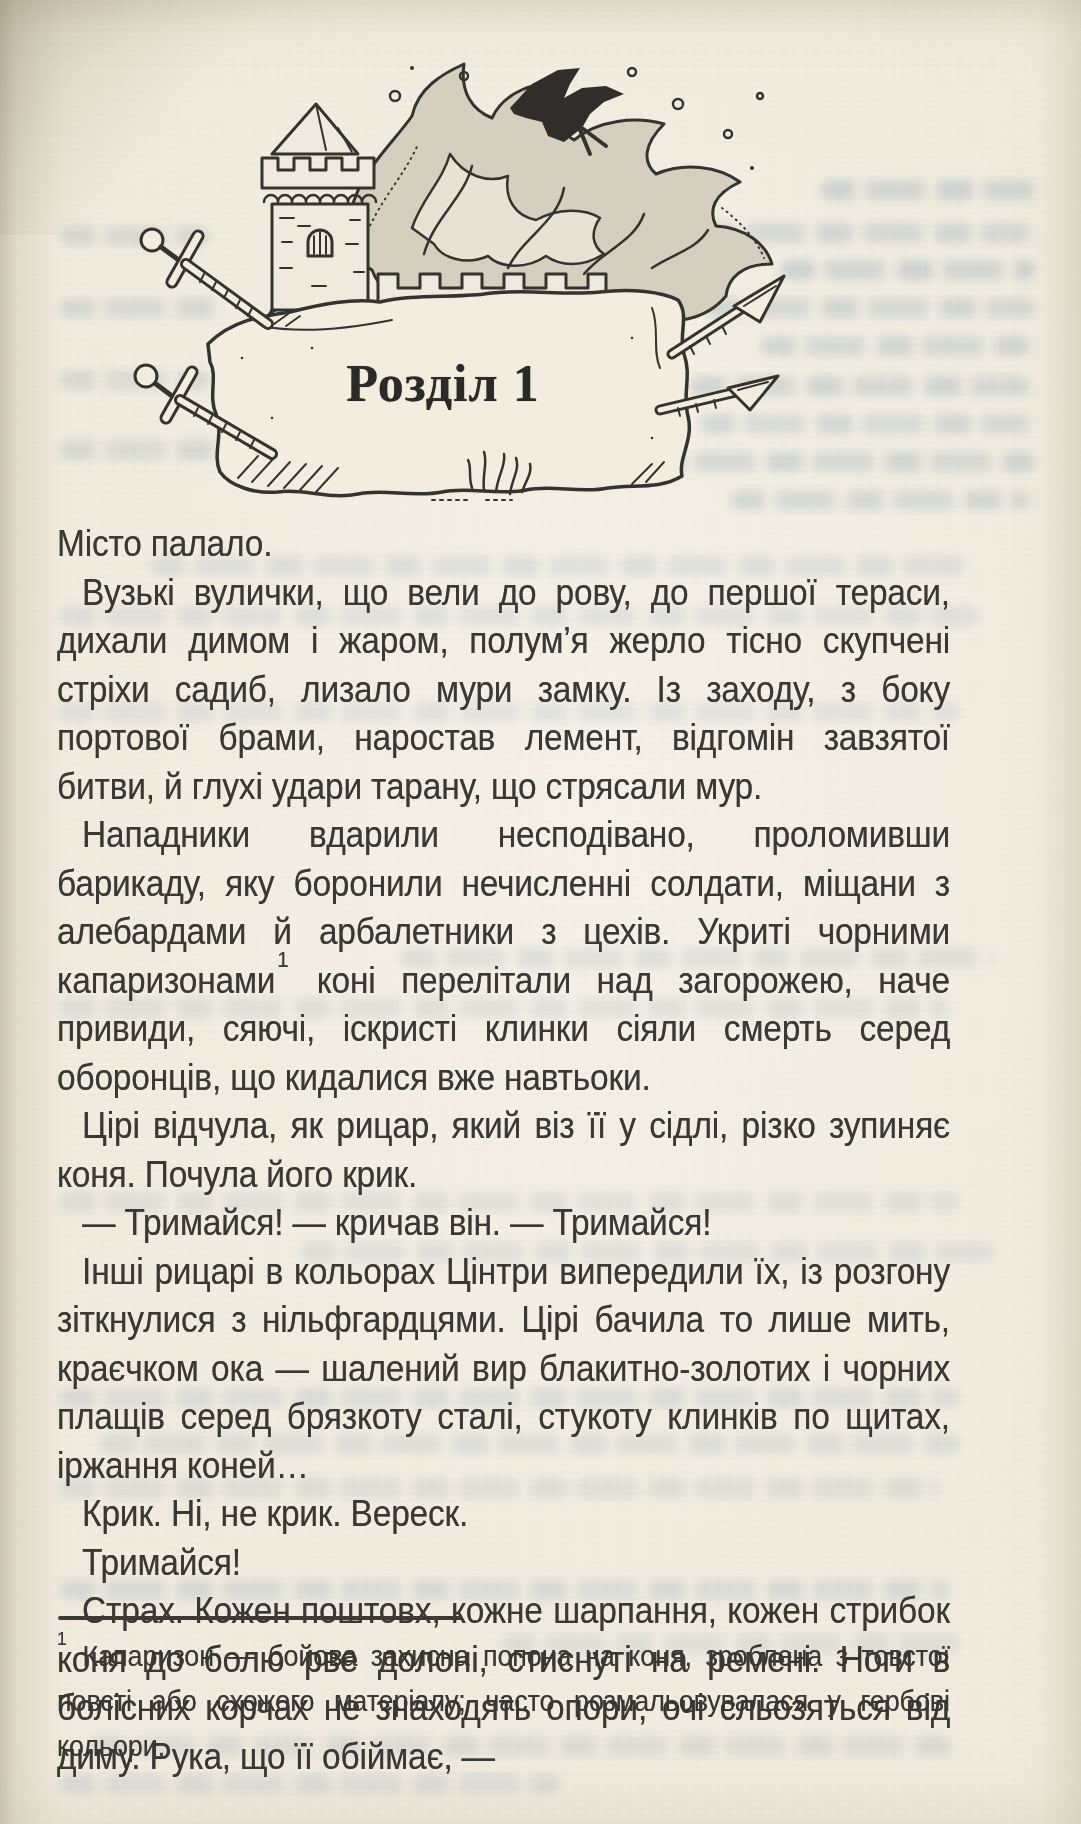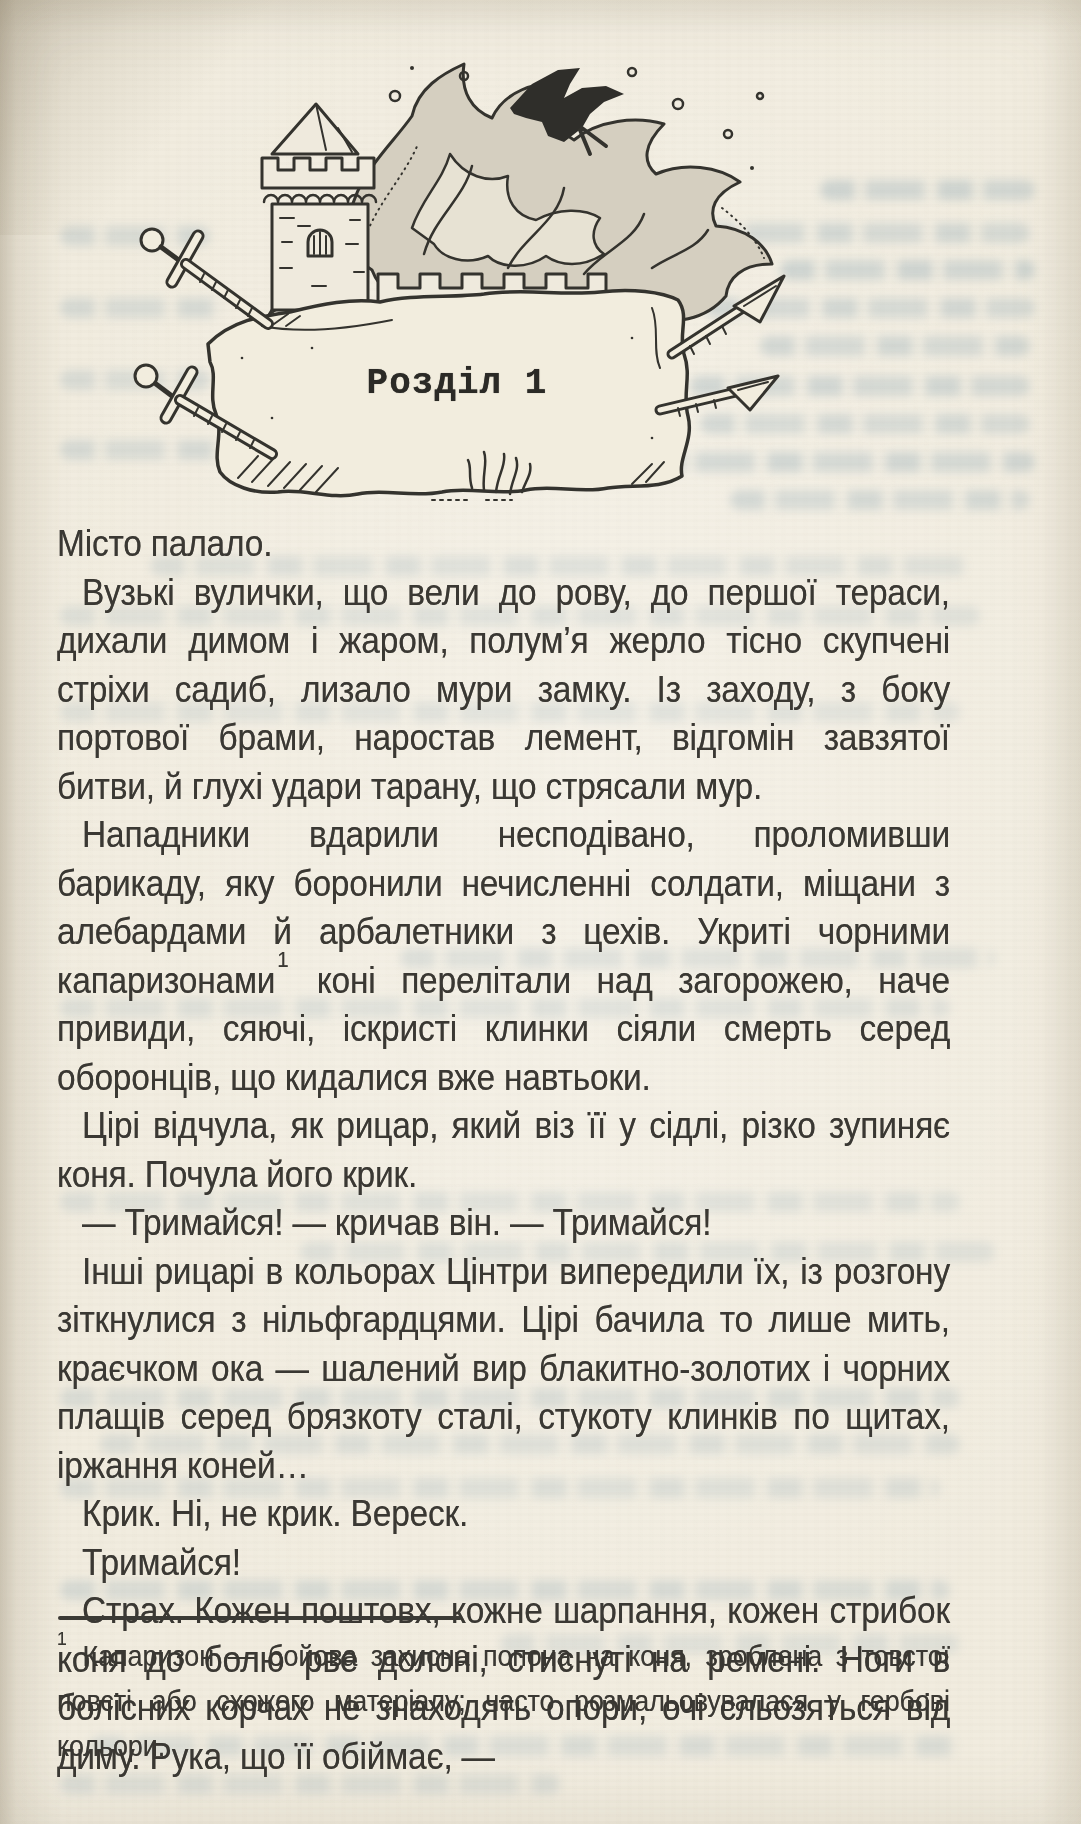--- a/index.html
+++ b/index.html
@@ -21,22 +21,22 @@
   .corner-crease{position:absolute;left:0;top:0;width:310px;height:235px;z-index:7;pointer-events:none;
     background:linear-gradient(128deg, rgba(108,93,68,0.26) 0%, rgba(138,126,98,0.12) 30%, rgba(138,126,98,0) 56%);}
   
   .bleed{position:absolute;height:20px;border-radius:10px;filter:blur(5px);z-index:1;pointer-events:none;
     background:repeating-linear-gradient(90deg,
       rgba(150,172,182,0.85) 0 34px, rgba(150,172,182,0.12) 34px 46px,
       rgba(150,172,182,0.75) 46px 104px, rgba(150,172,182,0.10) 104px 118px);}
   
   .illustration{position:absolute;left:112px;top:58px;width:680px;height:450px;z-index:3;}
   .illustration svg{display:block;width:680px;height:450px;}
-  .chapter-title{position:absolute;left:236px;top:296px;width:218px;text-align:center;
-    font-family:Liberation Mono, monospace;font-weight:bold;font-size:36px;line-height:60px;
+  .chapter-title{position:absolute;left:222px;top:296px;width:218px;text-align:center;
+    font-family:Liberation Serif, serif;font-weight:bold;font-size:52px;line-height:60px;
     color:#2b2a26;letter-spacing:1px;text-shadow:0 0 0.7px rgba(43,42,38,0.8);}
   
   .text-col{position:absolute;left:57px;top:520px;width:960px;z-index:4;
     transform:scaleX(0.9302);transform-origin:left top;
     font-size:36px;line-height:48.5px;letter-spacing:-0.2px;
     text-align:justify;text-shadow:0 0 0.6px rgba(58,56,51,0.65);}
   .text-col p{margin:0;text-indent:27px;hyphens:manual;}
   .text-col p.noindent{text-indent:0;}
   .fn-ref{font-size:22px;line-height:0;position:relative;top:-13px;margin:0 3px 0 2px;}
   

